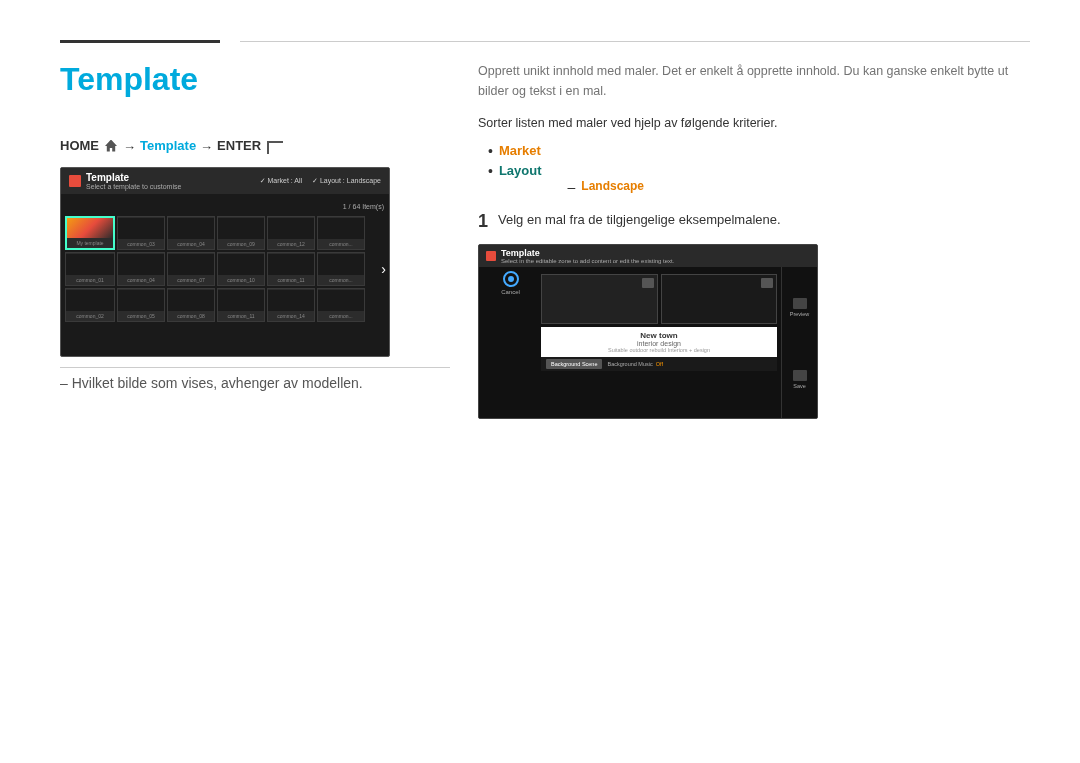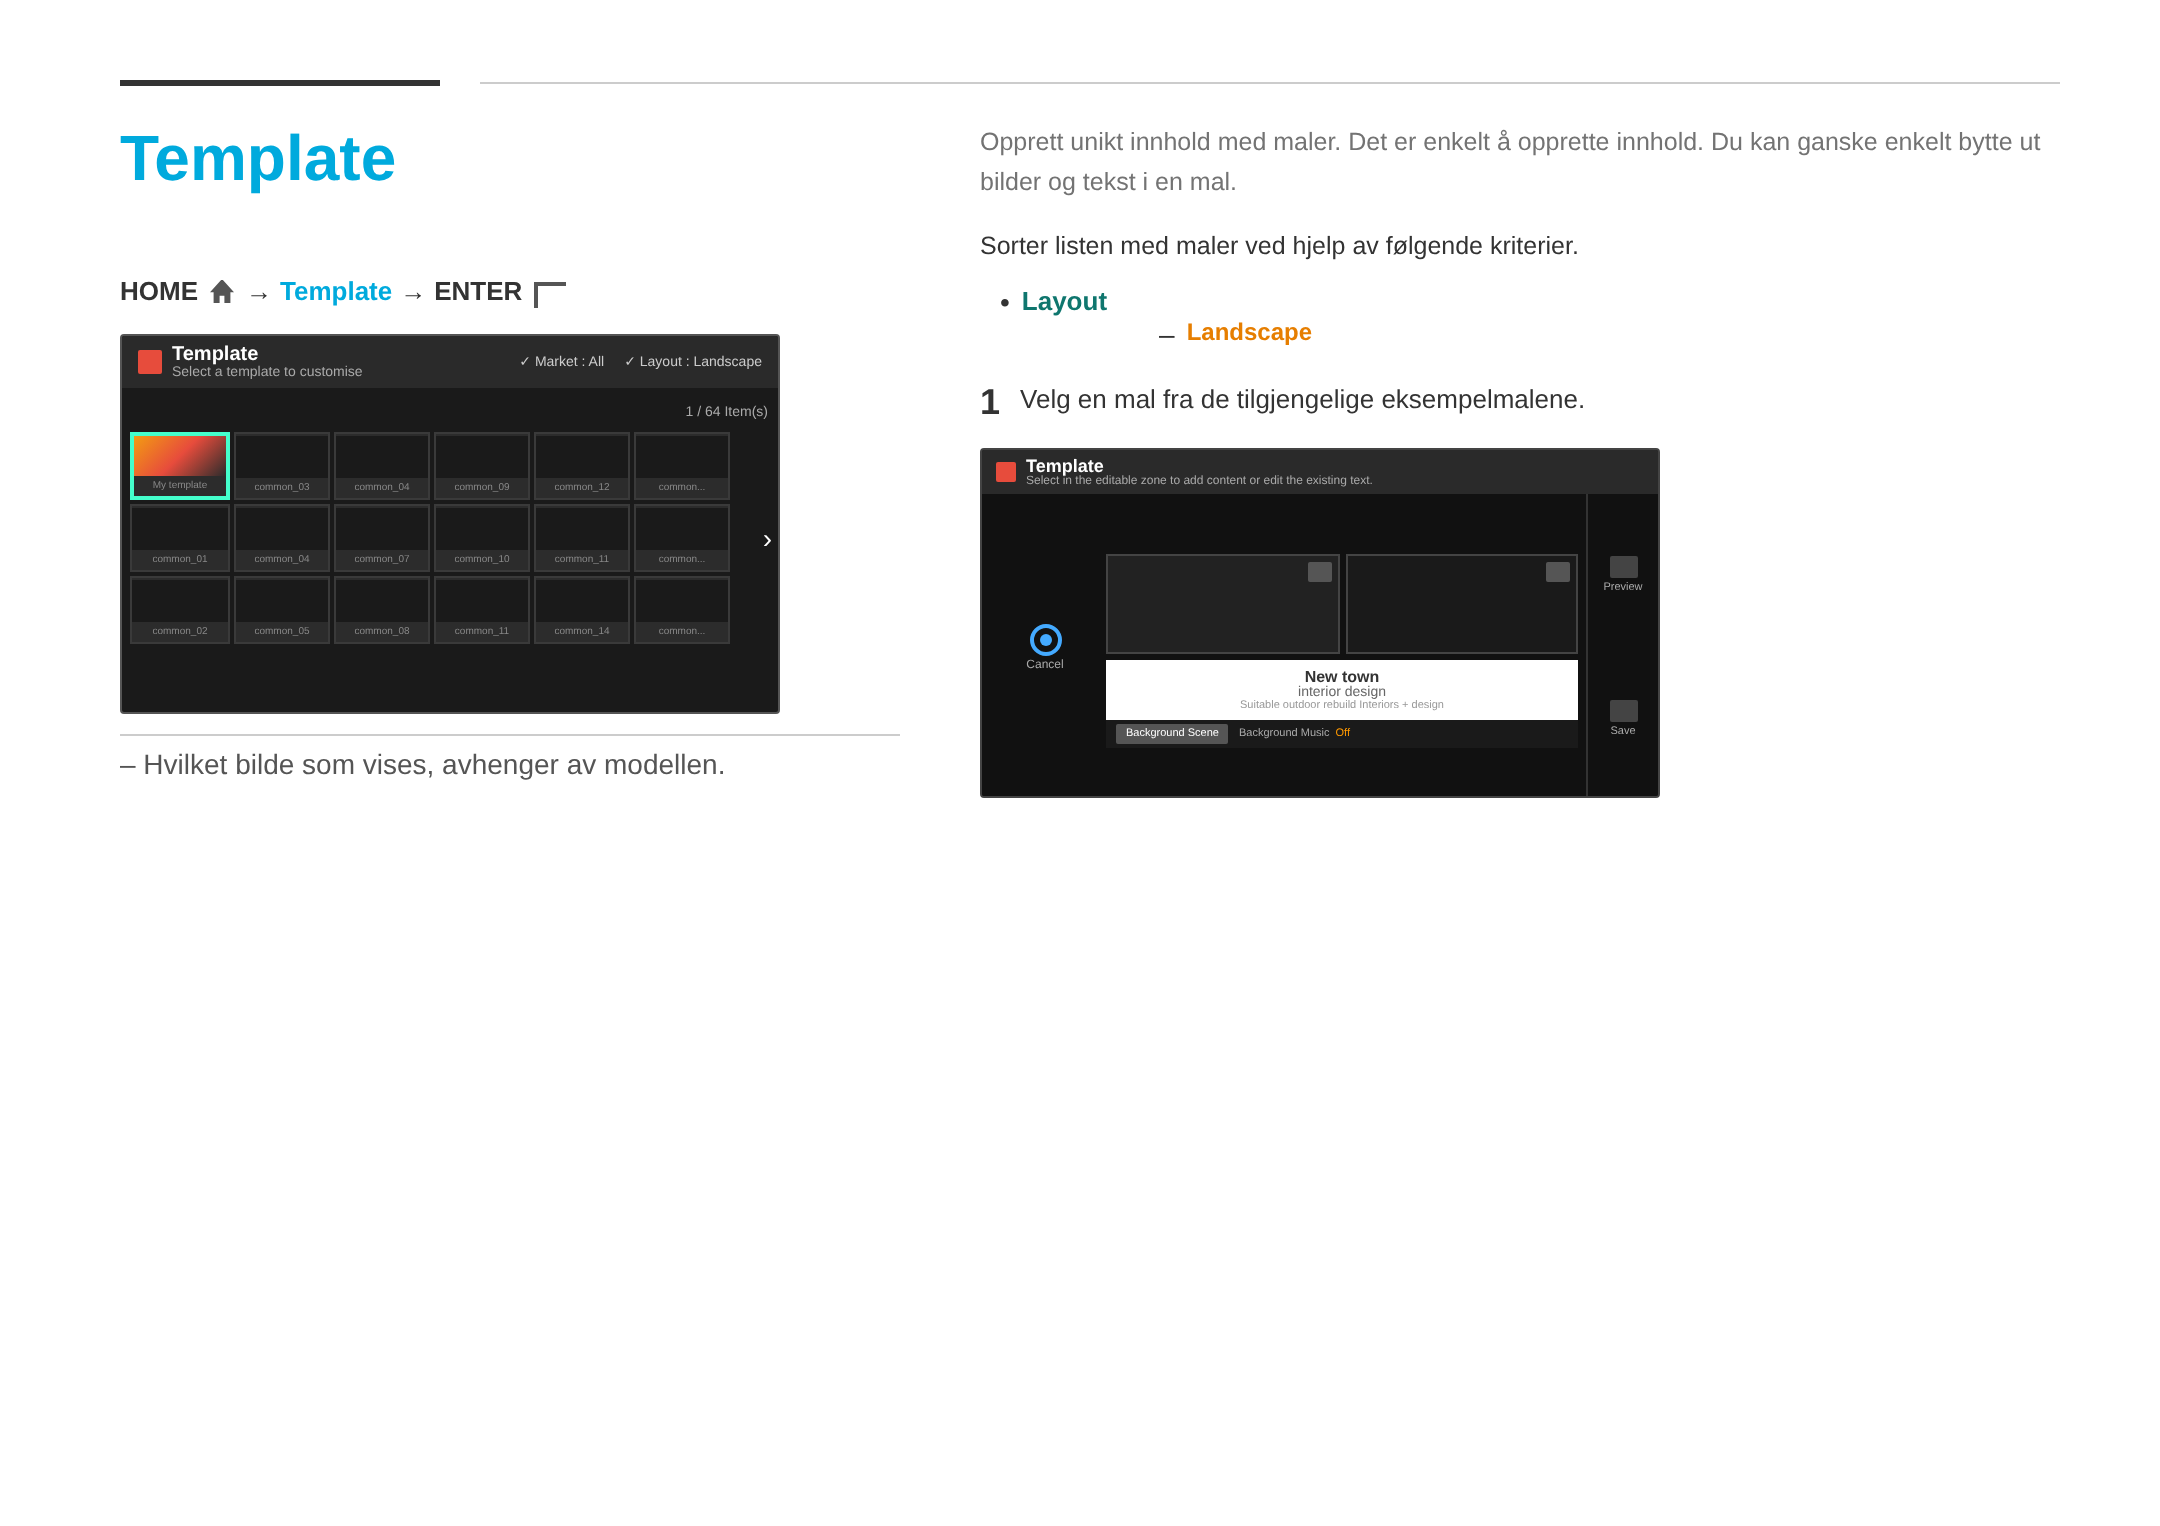--- a/index.html
+++ b/index.html
@@ -35,21 +35,21 @@
     .rule-right {
       flex: 1;
       height: 1px;
       background: #ccc;
       margin-left: 20px;
     }
 
     
     .main-content {
       display: flex;
-      gap: 40px;
+      gap: 28px;
       flex: 1;
     }
 
     
     .left-col {
       width: 390px;
       flex-shrink: 0;
     }
 
     .page-title {
@@ -308,21 +308,21 @@
       flex-direction: column;
       align-items: center;
     }
 
     .te-zones {
       display: flex;
       width: 100%;
       flex: 1;
       padding: 4px;
       gap: 3px;
-      align-items: center;
+      align-items: flex-start;
     }
 
     .te-zone-left {
       width: 55px;
       display: flex;
       flex-direction: column;
       align-items: center;
       justify-content: center;
       gap: 4px;
     }
@@ -599,20 +599,23 @@
       </div>
     </div>
 
     <div class="right-col">
 
       <p class="description">Opprett unikt innhold med maler. Det er enkelt å opprette innhold. Du kan ganske enkelt bytte ut bilder og tekst i en mal.</p>
       <p class="sort-description">Sorter listen med maler ved hjelp av følgende kriterier.</p>
 
       
       <ul class="bullet-list">
+        <li>
+          <span class="bullet-highlight-orange">Market</span>
+        </li>
         <li>
           <span class="bullet-highlight-blue">Layout</span>
           <ul class="sub-bullets">
             <li>
               <span class="sub-hl-orange">Landscape</span>
             </li>
           </ul>
         </li>
       </ul>
 

